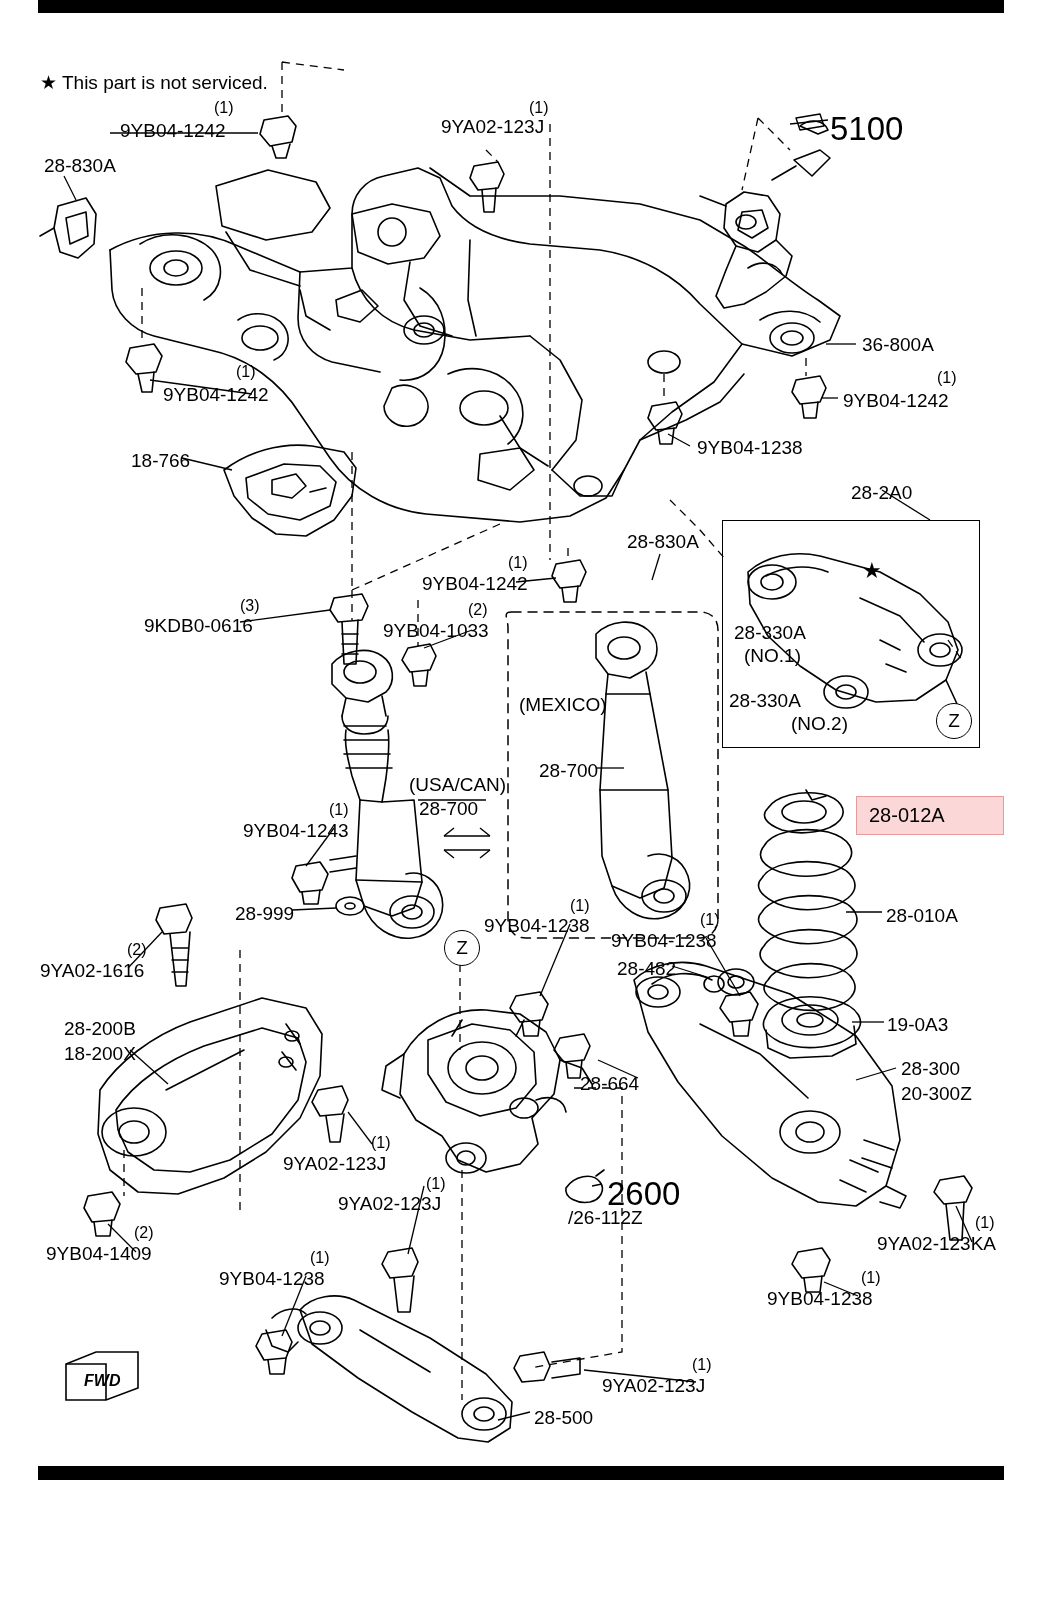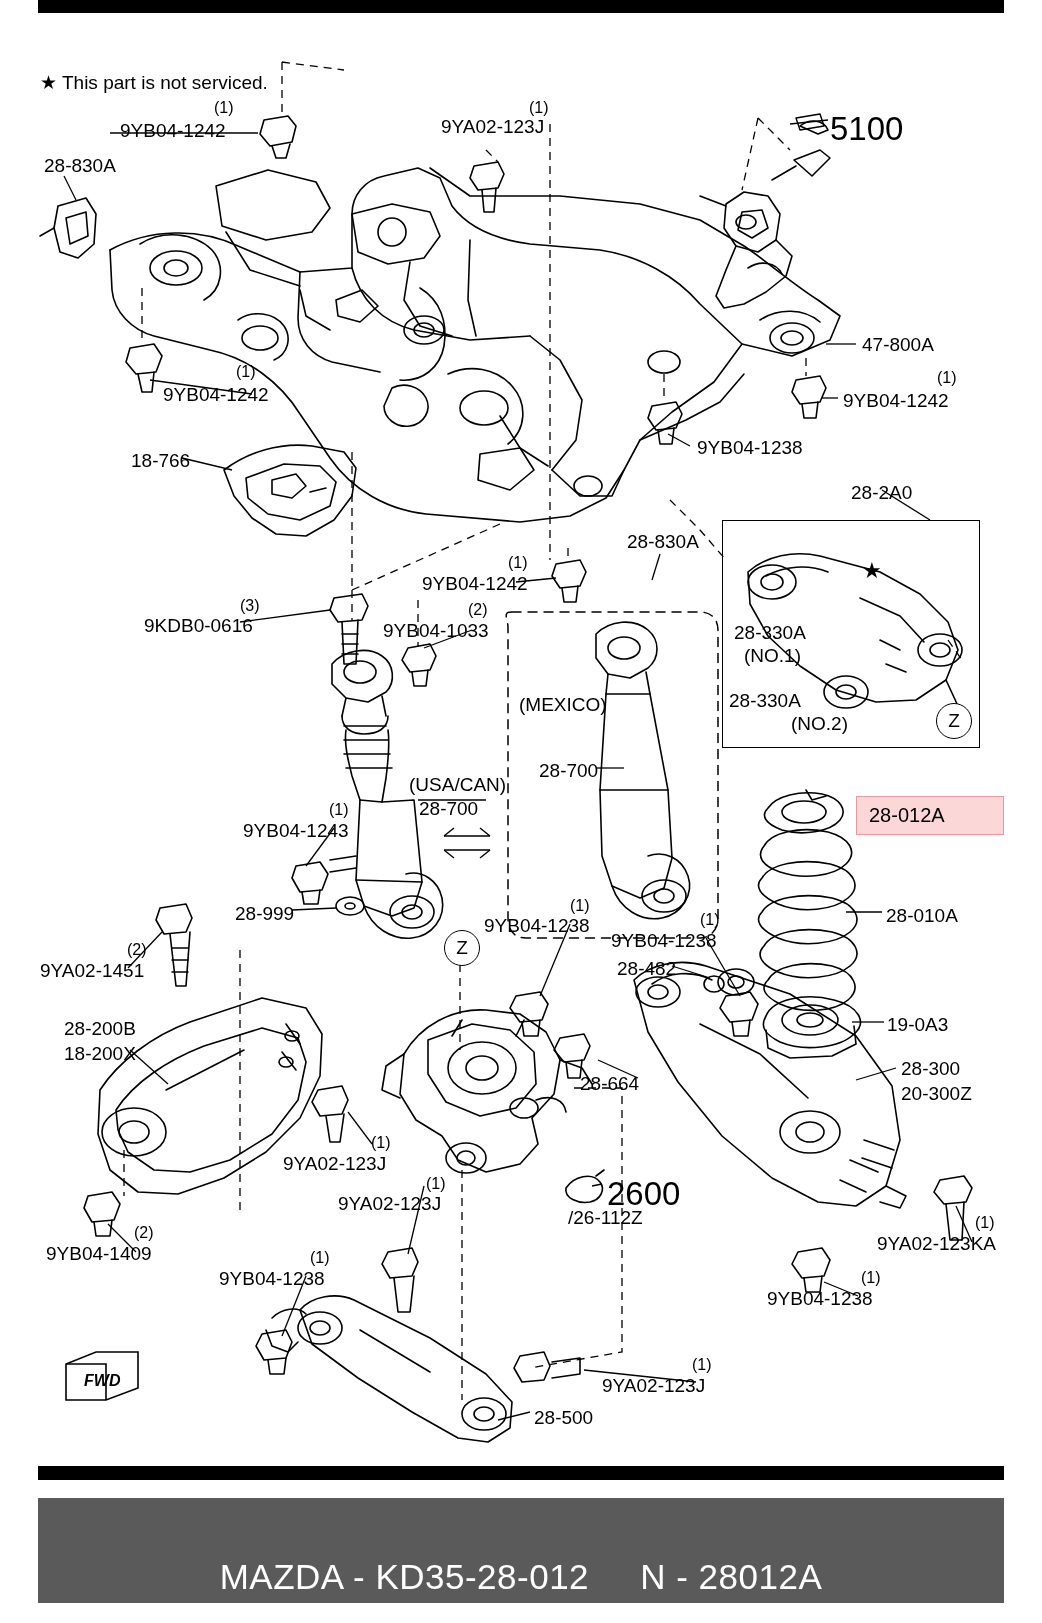--- a/index.html
+++ b/index.html
@@ -460,21 +460,21 @@
     </g>
   </svg>
 
   <div id="callouts">
       <div class="lbl" style="left: 120px; top: 120px;">9YB04-1242</div>
       <div class="lbl qty" style="left: 214px; top: 99px;">(1)</div>
       <div class="lbl" style="left: 441px; top: 116px;">9YA02-123J</div>
       <div class="lbl qty" style="left: 529px; top: 99px;">(1)</div>
       <div class="lbl big" style="left: 830px; top: 110px;">5100</div>
       <div class="lbl" style="left: 44px; top: 155px;">28-830A</div>
-      <div class="lbl" style="left: 862px; top: 334px;">47-800A</div>
+      <div class="lbl" style="left: 862px; top: 334px;">36-800A</div>
       <div class="lbl" style="left: 163px; top: 384px;">9YB04-1242</div>
       <div class="lbl qty" style="left: 236px; top: 363px;">(1)</div>
       <div class="lbl" style="left: 843px; top: 390px;">9YB04-1242</div>
       <div class="lbl qty" style="left: 937px; top: 369px;">(1)</div>
       <div class="lbl" style="left: 697px; top: 437px;">9YB04-1238</div>
       <div class="lbl" style="left: 131px; top: 450px;">18-766</div>
       <div class="lbl" style="left: 851px; top: 482px;">28-2A0</div>
       <div class="lbl" style="left: 627px; top: 531px;">28-830A</div>
       <div class="lbl" style="left: 422px; top: 573px;">9YB04-1242</div>
       <div class="lbl qty" style="left: 508px; top: 554px;">(1)</div>
@@ -492,21 +492,21 @@
       <div class="lbl" style="left: 419px; top: 798px;">28-700</div>
       <div class="lbl" style="left: 243px; top: 820px;">9YB04-1243</div>
       <div class="lbl qty" style="left: 329px; top: 801px;">(1)</div>
       <div class="lbl" style="left: 886px; top: 905px;">28-010A</div>
       <div class="lbl" style="left: 235px; top: 903px;">28-999</div>
       <div class="lbl" style="left: 484px; top: 915px;">9YB04-1238</div>
       <div class="lbl qty" style="left: 570px; top: 897px;">(1)</div>
       <div class="lbl" style="left: 611px; top: 930px;">9YB04-1238</div>
       <div class="lbl qty" style="left: 700px; top: 911px;">(1)</div>
       <div class="lbl" style="left: 617px; top: 958px;">28-482</div>
-      <div class="lbl" style="left: 40px; top: 960px;">9YA02-1451</div>
+      <div class="lbl" style="left: 40px; top: 960px;">9YA02-1616</div>
       <div class="lbl qty" style="left: 127px; top: 941px;">(2)</div>
       <div class="lbl" style="left: 887px; top: 1014px;">19-0A3</div>
       <div class="lbl" style="left: 64px; top: 1018px;">28-200B</div>
       <div class="lbl" style="left: 64px; top: 1043px;">18-200X</div>
       <div class="lbl" style="left: 901px; top: 1058px; text-align: right;">28-300</div>
       <div class="lbl" style="left: 901px; top: 1083px;">20-300Z</div>
       <div class="lbl" style="left: 580px; top: 1073px;">28-664</div>
       <div class="lbl" style="left: 283px; top: 1153px;">9YA02-123J</div>
       <div class="lbl qty" style="left: 371px; top: 1134px;">(1)</div>
       <div class="lbl" style="left: 338px; top: 1193px;">9YA02-123J</div>
@@ -530,19 +530,14 @@
       <div class="circle-z" style="left: 936px; top: 703px;">Z</div>
       <div class="circle-z" style="left: 444px; top: 930px;">Z</div>
     </div>
 
   <div class="fwd-box">
     <span style="position:absolute; left:22px; top:20px; font-size:16px; font-style:italic; font-weight:bold;">FWD</span>
   </div>
 
   <div class="bar-bottom"></div>
 
-  <div class="footer">
-    <div class="footer-inner">
-      <span class="footer-text">MAZDA - KD35-28-012     N - 28012A</span>
-    </div>
-  </div>
 
 </div>
 
 </body></html>

